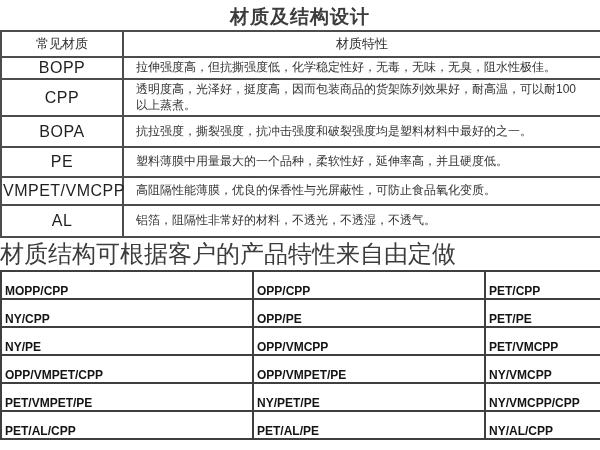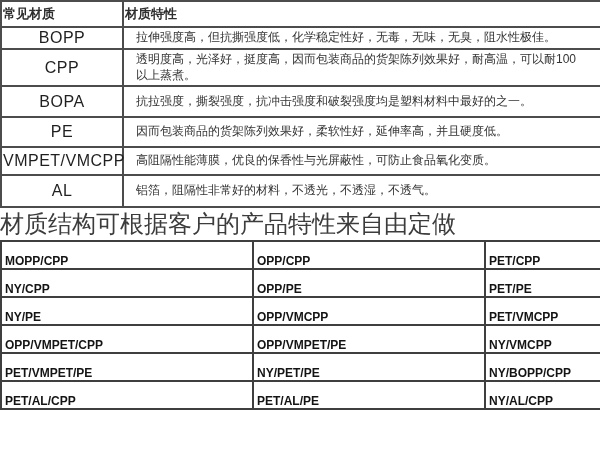--- a/index.html
+++ b/index.html
@@ -30,23 +30,23 @@
     border-collapse: collapse;
     table-layout: fixed;
   }
   table.materials th,
   table.materials td {
     border: 2px solid #4c4c4c;
     vertical-align: middle;
   }
   table.materials th {
     font-size: 13px;
-    font-weight: 700;
+    font-weight: 400;
     color: #2e2e2e;
-    text-align: left;
+    text-align: center;
     height: 26px;
   }
   td.mat {
     text-align: center;
     font-size: 16px;
     color: #1f1f1f;
     letter-spacing: 0.5px;
   }
   td.prop {
     font-size: 12px;
@@ -87,20 +87,21 @@
     color: #141414;
     vertical-align: middle;
     letter-spacing: 0px;
   }
 </style>
 </head>
 <body>
 
 <div class="page">
 
+  <h1 class="title">材质及结构设计</h1>
 
   <table class="materials">
     <colgroup>
         <col style="width:122px">
         <col style="width:478px">
       </colgroup>
     <thead>
       <tr>
         <th>常见材质</th>
         <th>材质特性</th>
@@ -114,21 +115,21 @@
       <tr>
         <td class="mat">CPP</td>
         <td class="prop">透明度高，光泽好，挺度高，因而包装商品的货架陈列效果好，耐高温，可以耐100以上蒸煮。</td>
       </tr>
       <tr>
         <td class="mat">BOPA</td>
         <td class="prop">抗拉强度，撕裂强度，抗冲击强度和破裂强度均是塑料材料中最好的之一。</td>
       </tr>
       <tr>
         <td class="mat">PE</td>
-        <td class="prop">因而包装商品的货架陈列效果好，柔软性好，延伸率高，并且硬度低。</td>
+        <td class="prop">塑料薄膜中用量最大的一个品种，柔软性好，延伸率高，并且硬度低。</td>
       </tr>
       <tr>
         <td class="mat">VMPET/VMCPP</td>
         <td class="prop">高阻隔性能薄膜，优良的保香性与光屏蔽性，可防止食品氧化变质。</td>
       </tr>
       <tr>
         <td class="mat">AL</td>
         <td class="prop">铝箔，阻隔性非常好的材料，不透光，不透湿，不透气。</td>
       </tr>
     </tbody>
@@ -159,21 +160,21 @@
         <td>PET/VMCPP</td>
       </tr>
       <tr>
         <td>OPP/VMPET/CPP</td>
         <td>OPP/VMPET/PE</td>
         <td>NY/VMCPP</td>
       </tr>
       <tr>
         <td>PET/VMPET/PE</td>
         <td>NY/PET/PE</td>
-        <td>NY/BOPP/CPP</td>
+        <td>NY/VMCPP/CPP</td>
       </tr>
       <tr>
         <td>PET/AL/CPP</td>
         <td>PET/AL/PE</td>
         <td>NY/AL/CPP</td>
       </tr>
     </tbody>
   </table>
 
 </div>

